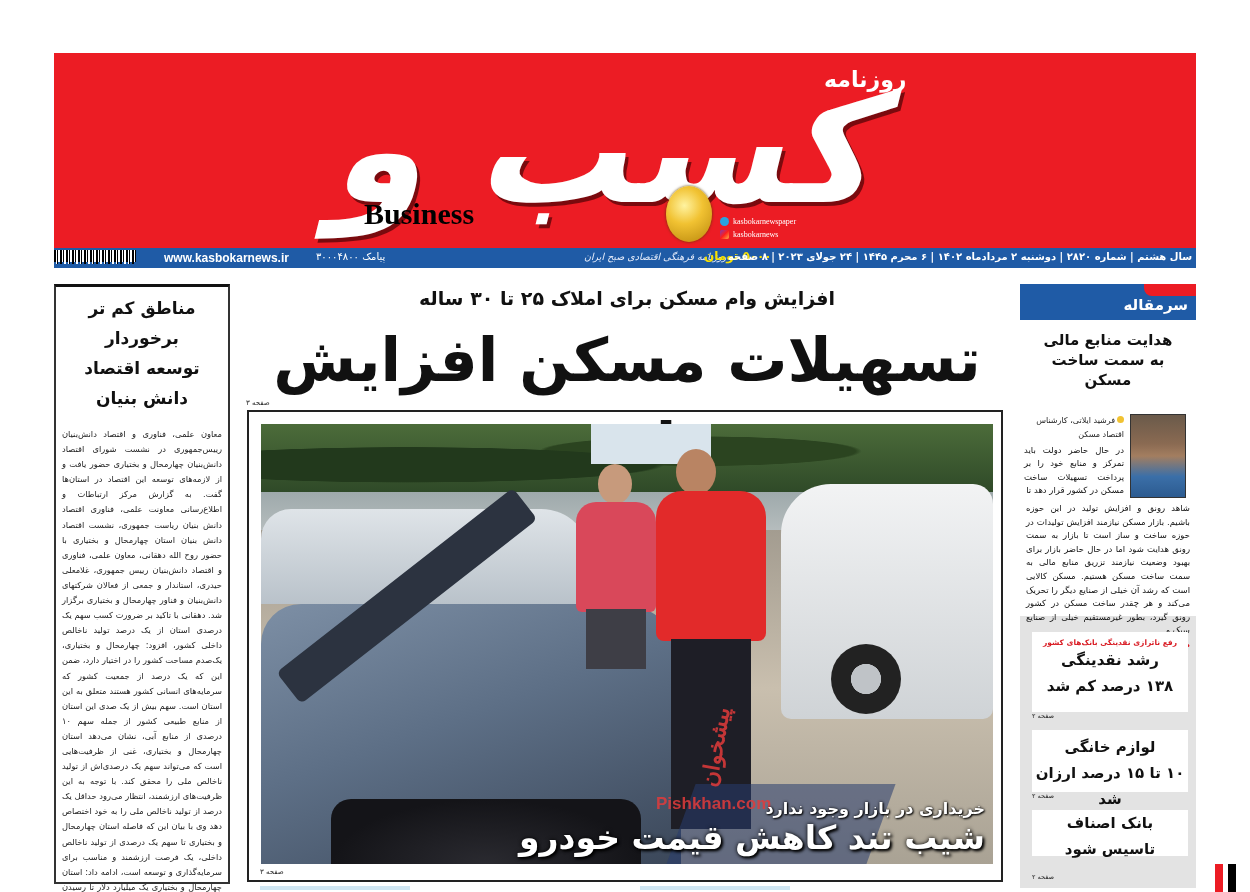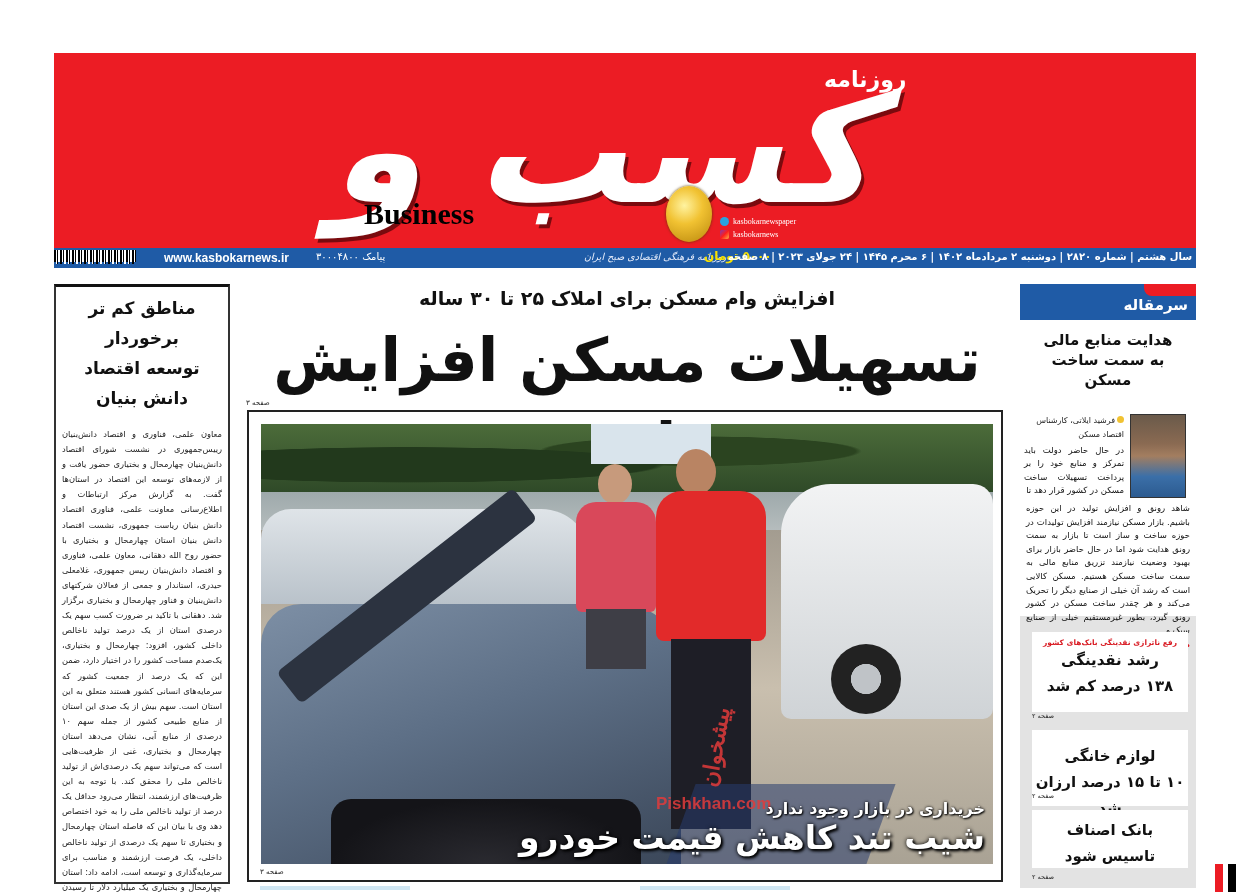--- a/index.html
+++ b/index.html
@@ -239,27 +239,27 @@
     <div class="ed-more">متن کامل در صفحه ۳</div>
   </article>
 
   <div class="teaser" style="top:348px;height:80px;">
     <div class="teaser-kicker">رفع ناترازی نقدینگی بانک‌های کشور</div>
     <div class="teaser-title">رشد نقدینگی</div>
     <div class="teaser-title">۱۳۸ درصد کم شد</div>
   </div>
   <div class="teaser-ref" style="top:428px;">صفحه ۲</div>
 
-  <div class="teaser" style="top:446px;height:76px;padding-top:13px;">
+  <div class="teaser" style="top:446px;height:62px;padding-top:4px;">
     <div class="teaser-title">لوازم خانگی</div>
     <div class="teaser-title">۱۰ تا ۱۵ درصد ارزان شد</div>
   </div>
   <div class="teaser-ref" style="top:508px;">صفحه ۲</div>
 
-  <div class="teaser" style="top:526px;height:58px;padding-top:7px;">
+  <div class="teaser" style="top:526px;height:46px;padding-top:0;">
     <div class="teaser-title">بانک اصناف</div>
     <div class="teaser-title">تاسیس شود</div>
   </div>
   <div class="teaser-ref" style="top:589px;">صفحه ۲</div>
 </aside>
 
 <div class="corner-marks">
   <div class="mark-red"></div>
   <div class="mark-black"></div>
 </div>

